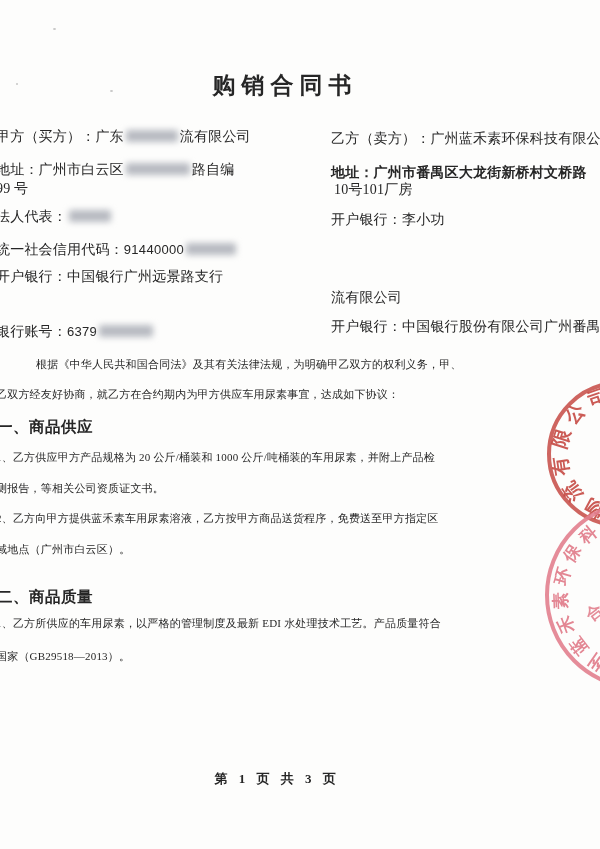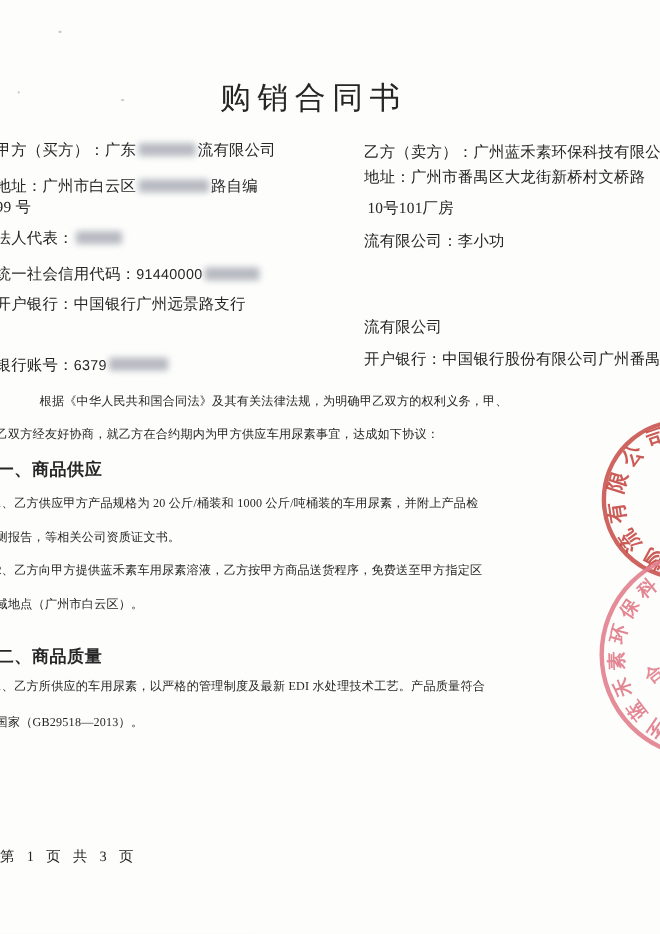--- a/index.html
+++ b/index.html
@@ -5,32 +5,32 @@
   html,body { margin:0; padding:0; background:#e9e9e9; }
   .page {
     position:relative; width:600px; height:849px; margin:0 auto;
     background:#fdfdfc; overflow:hidden;
     font-family:"Liberation Serif", serif; color:#262626;
   }
   .line { position:absolute; white-space:nowrap; font-size:14px; letter-spacing:.2px; }
   .body-line { position:absolute; white-space:nowrap; font-size:11px; letter-spacing:.2px; }
   .doc-title {
     position:absolute; top:70px; left:0; width:570px; text-align:center;
-    font-size:28px; font-weight:normal; letter-spacing:6px;
+    font-size:23px; font-weight:bold; letter-spacing:6px;
   }
   .heading { position:absolute; white-space:nowrap; font-size:15.5px; font-weight:bold; letter-spacing:.5px; }
   .num { font-family:"Liberation Sans", sans-serif; font-weight:normal; font-size:13px; letter-spacing:.3px; }
   .blur {
     display:inline-block; height:12px; border-radius:2px;
     background:#b7bac1; filter:blur(3px); vertical-align:-1px; margin:0 2px;
   }
   .bw52{width:52px}.bw64{width:64px}.bw42{width:42px}.bw50{width:50px}.bw54{width:54px}
   .footer {
-    position:absolute; top:770px; left:0; width:554px; 
-    font-size:13px; font-weight:normal; letter-spacing:4px;
+    position:absolute; top:770px; left:0; width:554px; text-align:center;
+    font-size:13px; font-weight:bold; letter-spacing:4px;
   }
   .speck { position:absolute; background:#9a9a9a; opacity:.55; border-radius:50%; }
   .stamp { position:absolute; pointer-events:none; }
   .stamp text { font-family:"Liberation Serif", serif; font-weight:bold; }
 </style>
 </head>
 <body>
 
 <div class="page">
 
@@ -52,23 +52,23 @@
   </div>
   <div class="line" style="left:-4px;top:241px;">
     <span>统一社会信用代码：</span><span class="num">91440000</span><span class="blur bw50"></span>
   </div>
   <div class="line" style="left:-4px;top:268px;">开户银行：中国银行广州远景路支行</div>
   <div class="line" style="left:-4px;top:323px;">
     <span>银行账号：</span><span class="num">6379</span><span class="blur bw54"></span>
   </div>
 
   <div class="line" style="left:331px;top:130px;">乙方（卖方）：广州蓝禾素环保科技有限公司</div>
-  <div class="line" style="left:331px;top:152px;">地址：广州市番禺区大龙街新桥村文桥路</div>
+  <div class="line" style="left:331px;top:164px;font-weight:bold;">地址：广州市番禺区大龙街新桥村文桥路</div>
   <div class="line" style="left:334px;top:181px;">10号101厂房</div>
-  <div class="line" style="left:331px;top:211px;">流有限公司：李小功</div>
+  <div class="line" style="left:331px;top:211px;">开户银行：李小功</div>
   <div class="line" style="left:331px;top:270px;margin-top:48px;">开户银行：中国银行股份有限公司广州番禺</div>
   <div class="line" style="left:331px;top:289px;">流有限公司</div>
 
   <div class="body-line" style="left:36px;top:357px;">根据《中华人民共和国合同法》及其有关法律法规，为明确甲乙双方的权利义务，甲、</div>
   <div class="body-line" style="left:-4px;top:387px;">乙双方经友好协商，就乙方在合约期内为甲方供应车用尿素事宜，达成如下协议：</div>
 
   <div class="heading" style="left:-3px;top:417px;">一、商品供应</div>
   <div class="body-line" style="left:-4px;top:450px;">1、乙方供应甲方产品规格为 20 公斤/桶装和 1000 公斤/吨桶装的车用尿素，并附上产品检</div>
   <div class="body-line" style="left:-4px;top:481px;">测报告，等相关公司资质证文书。</div>
   <div class="body-line" style="left:-4px;top:511px;">2、乙方向甲方提供蓝禾素车用尿素溶液，乙方按甲方商品送货程序，免费送至甲方指定区</div>

